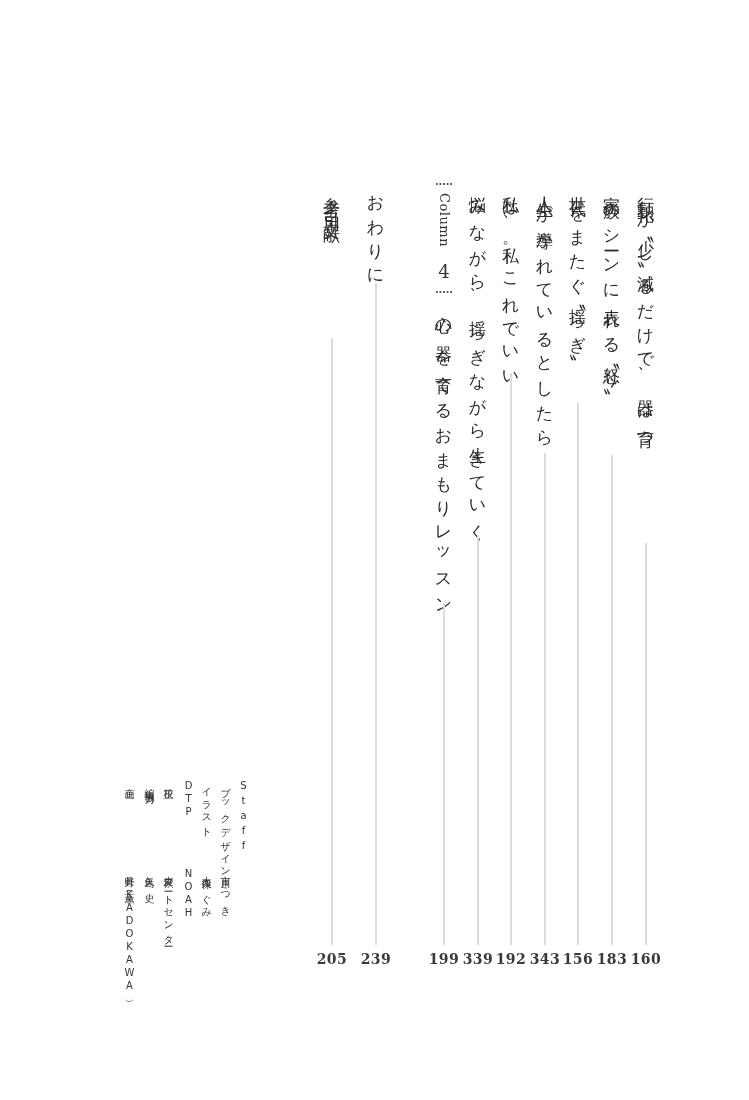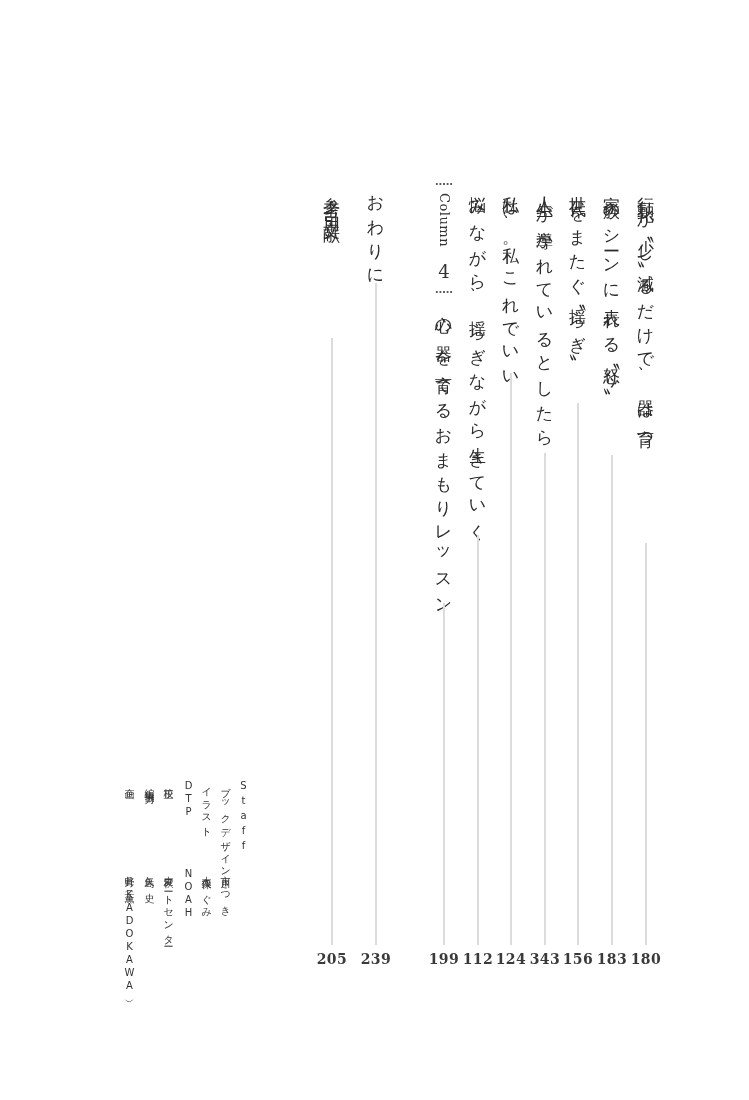--- a/index.html
+++ b/index.html
@@ -123,21 +123,21 @@
     .staff-heading {
       letter-spacing: 4px;
     }
   </style>
 </head>
 <body>
 
 <div class="toc-entry" style="left:646px;">
   <div class="toc-title">行動化が〝少し〟減るだけで、器は育つ</div>
   <div class="toc-leader" style="top:360px;height:402px;"></div>
-  <div class="toc-page">180</div>
+  <div class="toc-page">160</div>
 </div>
 
 <div class="toc-entry" style="left:612px;">
   <div class="toc-title">家族のシーンに表れる〝怒り〟</div>
   <div class="toc-leader" style="top:272px;height:490px;"></div>
   <div class="toc-page">183</div>
 </div>
 
 <div class="toc-entry" style="left:578px;">
   <div class="toc-title">世代をまたぐ〝揺らぎ〟</div>
@@ -147,27 +147,27 @@
 
 <div class="toc-entry" style="left:545px;">
   <div class="toc-title">人生が導かれているとしたら</div>
   <div class="toc-leader" style="top:270px;height:492px;"></div>
   <div class="toc-page">343</div>
 </div>
 
 <div class="toc-entry" style="left:511px;">
   <div class="toc-title">私は、私。これでいい</div>
   <div class="toc-leader" style="top:190px;height:572px;"></div>
-  <div class="toc-page">124</div>
+  <div class="toc-page">192</div>
 </div>
 
 <div class="toc-entry" style="left:478px;">
   <div class="toc-title">悩みながら、揺らぎながら生きていく</div>
   <div class="toc-leader" style="top:352px;height:410px;"></div>
-  <div class="toc-page">112</div>
+  <div class="toc-page">339</div>
 </div>
 
 <div class="toc-entry" style="left:444px;">
   <div class="column-label">
     <div class="column-dots" style="top:0px;"></div>
     <div class="column-word">Column</div>
     <div class="column-num">4</div>
     <div class="column-dots" style="top:108px;"></div>
   </div>
   <div class="column-title">心の器を育てるおまもりレッスン</div>

